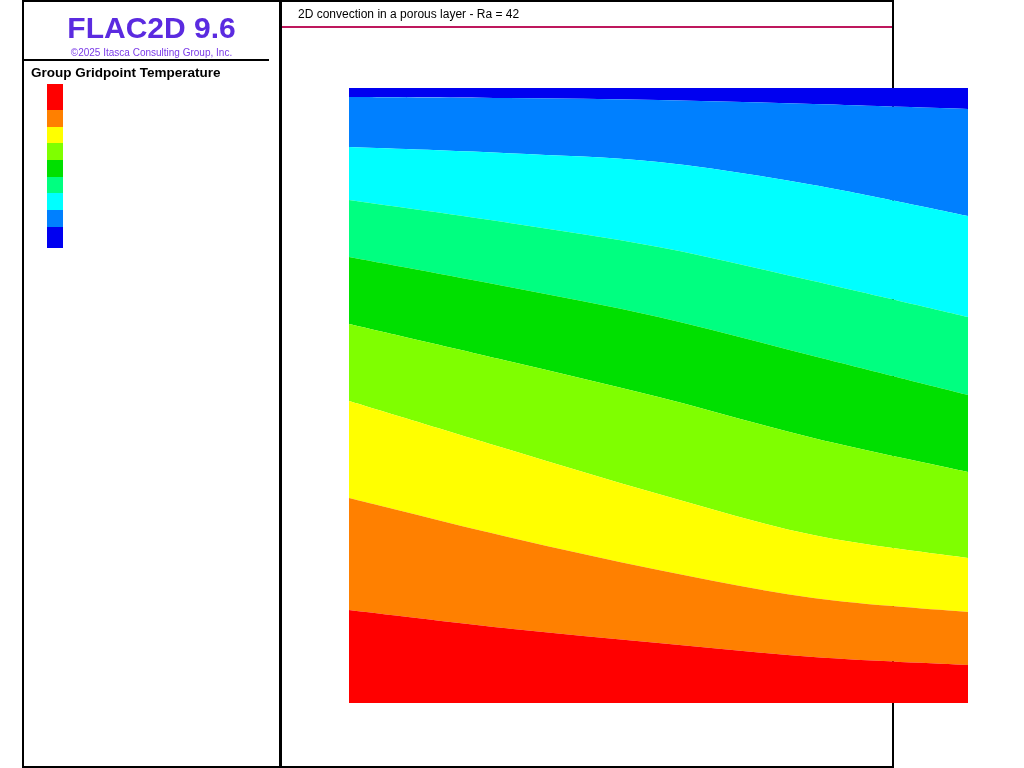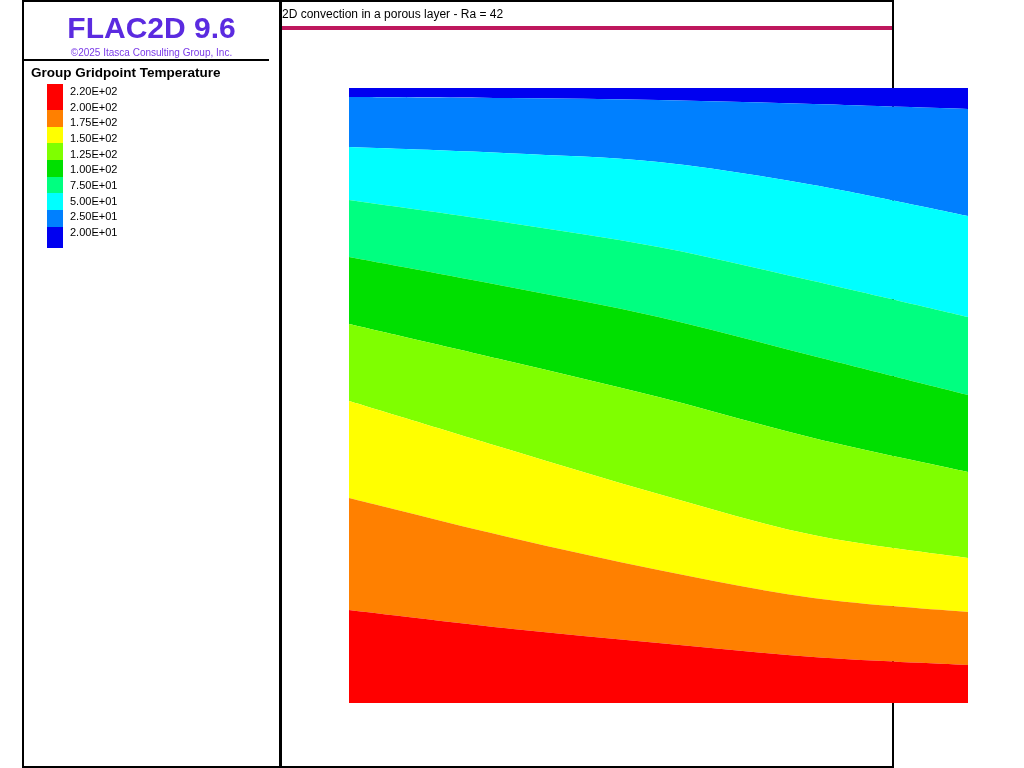--- a/index.html
+++ b/index.html
@@ -15,22 +15,22 @@
   .copyright { text-align:center; font-size:10px; margin-top:2px; }
   .rule { position:absolute; left:0; top:57px; width:245px; height:2px; background:#000; }
   .legend-title { position:absolute; left:7px; top:63px; font-size:13.5px; font-weight:bold; color:#000; }
   .colorbar { position:absolute; left:23px; top:82px; width:16px; }
   .colorbar .block { width:16px; }
   .legend-values { position:absolute; left:46px; top:82px; }
   .legend-values .val { height:15.67px; line-height:15.67px; font-size:11px; color:#000; white-space:nowrap; }
   
   .title-bar {
     position:absolute; left:258px; top:0; right:0; height:24px;
-    border-bottom:4px solid #be185d; background:#fff;
-    line-height:24px; padding-left:0; font-size:12px; color:#000;
+    border-bottom:2px solid #be185d; background:#fff;
+    line-height:24px; padding-left:16px; font-size:12px; color:#000;
     box-sizing:content-box;
   }
   
   .plot-area { position:absolute; left:325px; top:86px; width:619px; height:615px; }
   .plot-area svg { display:block; }
 </style>
 </head>
 <body>
 
 <div class="window">
@@ -44,32 +44,20 @@
         <div class="block" style="height: 26px; background: rgb(255, 0, 0);"></div>
         <div class="block" style="height: 17px; background: rgb(255, 128, 0);"></div>
         <div class="block" style="height: 16px; background: rgb(255, 255, 0);"></div>
         <div class="block" style="height: 17px; background: rgb(127, 255, 0);"></div>
         <div class="block" style="height: 17px; background: rgb(0, 224, 0);"></div>
         <div class="block" style="height: 16px; background: rgb(0, 255, 128);"></div>
         <div class="block" style="height: 17px; background: rgb(0, 255, 255);"></div>
         <div class="block" style="height: 17px; background: rgb(0, 128, 255);"></div>
         <div class="block" style="height: 21px; background: rgb(0, 0, 240);"></div>
       </div>
-    <div class="legend-values" id="legend-values">
-        <div class="val">2.20E+02</div>
-        <div class="val">2.00E+02</div>
-        <div class="val">1.75E+02</div>
-        <div class="val">1.50E+02</div>
-        <div class="val">1.25E+02</div>
-        <div class="val">1.00E+02</div>
-        <div class="val">7.50E+01</div>
-        <div class="val">5.00E+01</div>
-        <div class="val">2.50E+01</div>
-        <div class="val">2.00E+01</div>
-      </div>
   </div>
 
   <div class="divider"></div>
 
   <div class="title-bar">
     <span>2D convection in a porous layer - Ra = 42</span>
   </div>
 
   <div class="plot-area">
     <svg id="contour-svg" width="619" height="615" viewBox="0 0 619 615">

